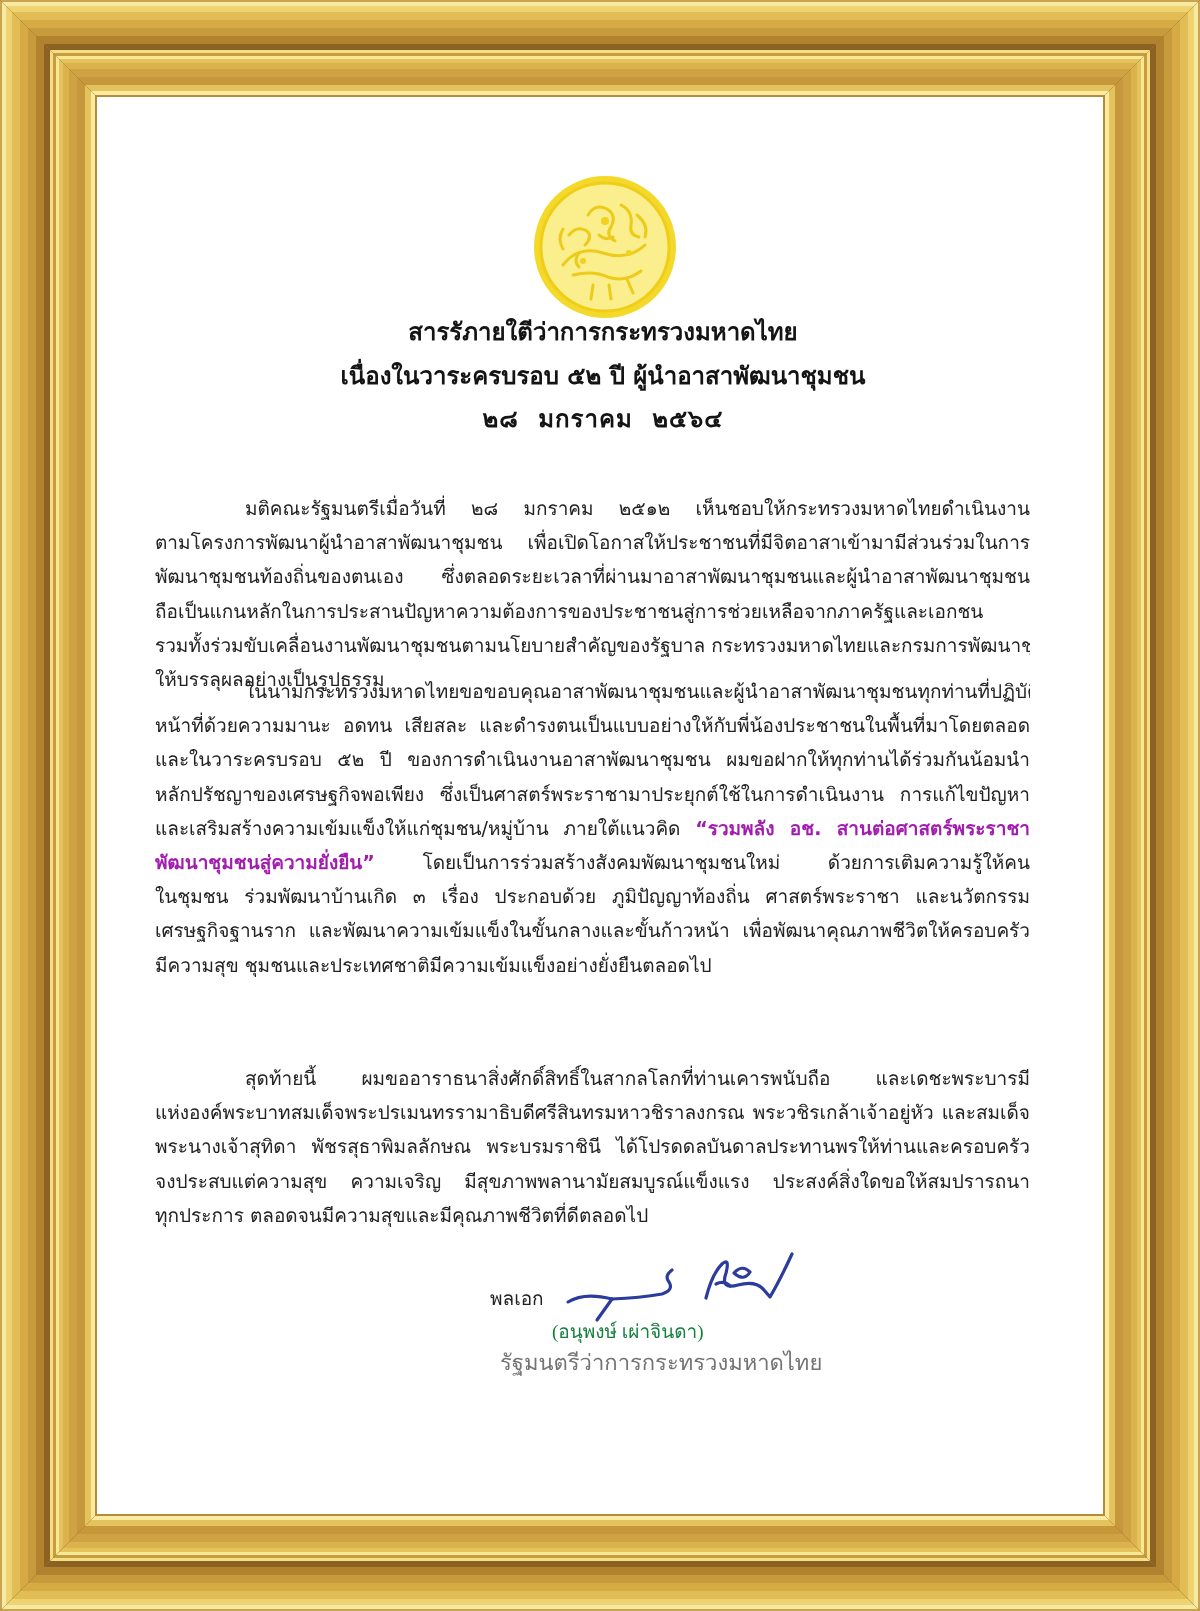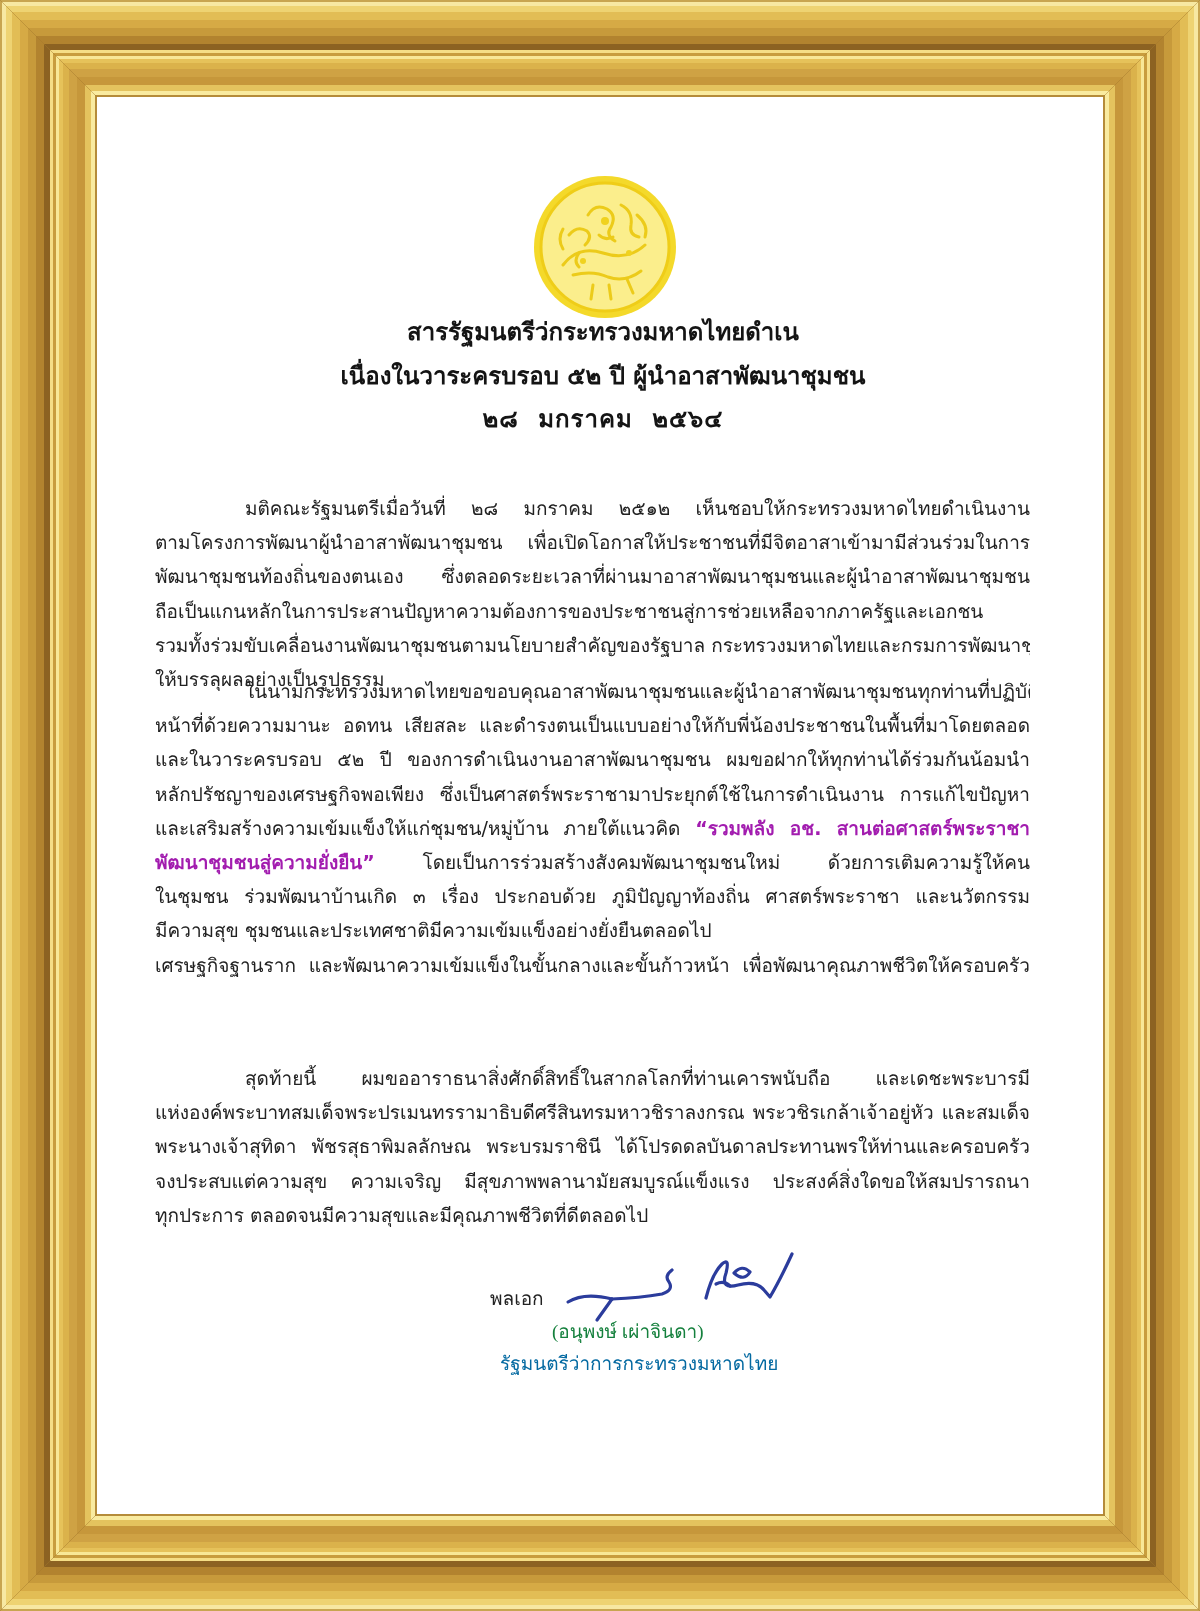--- a/index.html
+++ b/index.html
@@ -106,24 +106,24 @@
       line-height: 24px;
       color: #15803d;
       white-space: nowrap;
       font-family: Liberation Serif, serif;
     }
     .sig-position {
       position: absolute;
       left: 500px;
       width: 316px;
       top: 1351px;
-      text-align: left;
-      font-size: 19px;
+      text-align: right;
+      font-size: 22px;
       line-height: 24px;
-      color: #0369a1;
+      color: #737373;
       white-space: nowrap;
     }
     .signature {
       position: absolute;
       left: 0; top: 0;
       width: 1200px; height: 1611px;
       pointer-events: none;
     }
   </style>
 </head>
@@ -158,21 +158,21 @@
     </g>
     <g fill="#f0d21f">
       <circle cx="72" cy="46" r="4"></circle>
       <circle cx="96" cy="78" r="3"></circle>
       <circle cx="50" cy="86" r="3"></circle>
     </g>
   </svg>
 </div>
 
 <div class="title">
-  <div>สารรัฐมนตรีว่กระทรวงมหาดไทยดำเน</div>
+  <div>สารรัภายใตีว่าการกระทรวงมหาดไทย</div>
   <div>เนื่องในวาระครบรอบ ๕๒ ปี ผู้นำอาสาพัฒนาชุมชน</div>
   <div class="date">๒๘  มกราคม  ๒๕๖๔</div>
 </div>
 
 <div class="para p1">
   <div class="ln first">มติคณะรัฐมนตรีเมื่อวันที่ ๒๘ มกราคม ๒๕๑๒ เห็นชอบให้กระทรวงมหาดไทยดำเนินงาน</div>
   <div class="ln">ตามโครงการพัฒนาผู้นำอาสาพัฒนาชุมชน เพื่อเปิดโอกาสให้ประชาชนที่มีจิตอาสาเข้ามามีส่วนร่วมในการ</div>
   <div class="ln">พัฒนาชุมชนท้องถิ่นของตนเอง ซึ่งตลอดระยะเวลาที่ผ่านมาอาสาพัฒนาชุมชนและผู้นำอาสาพัฒนาชุมชน</div>
   <div class="ln">ถือเป็นแกนหลักในการประสานปัญหาความต้องการของประชาชนสู่การช่วยเหลือจากภาครัฐและเอกชน</div>
   <div class="ln">รวมทั้งร่วมขับเคลื่อนงานพัฒนาชุมชนตามนโยบายสำคัญของรัฐบาล กระทรวงมหาดไทยและกรมการพัฒนาชุมชน</div>
@@ -180,22 +180,22 @@
 </div>
 
 <div class="para p2">
   <div class="ln first">ในนามกระทรวงมหาดไทยขอขอบคุณอาสาพัฒนาชุมชนและผู้นำอาสาพัฒนาชุมชนทุกท่านที่ปฏิบัติ</div>
   <div class="ln">หน้าที่ด้วยความมานะ อดทน เสียสละ และดำรงตนเป็นแบบอย่างให้กับพี่น้องประชาชนในพื้นที่มาโดยตลอด</div>
   <div class="ln">และในวาระครบรอบ ๕๒ ปี ของการดำเนินงานอาสาพัฒนาชุมชน ผมขอฝากให้ทุกท่านได้ร่วมกันน้อมนำ</div>
   <div class="ln">หลักปรัชญาของเศรษฐกิจพอเพียง ซึ่งเป็นศาสตร์พระราชามาประยุกต์ใช้ในการดำเนินงาน การแก้ไขปัญหา</div>
   <div class="ln"><span>และเสริมสร้างความเข้มแข็งให้แก่ชุมชน/หมู่บ้าน ภายใต้แนวคิด </span><span class="bold">“รวมพลัง อช. สานต่อศาสตร์พระราชา</span></div>
   <div class="ln"><span class="bold">พัฒนาชุมชนสู่ความยั่งยืน”</span><span> โดยเป็นการร่วมสร้างสังคมพัฒนาชุมชนใหม่ ด้วยการเติมความรู้ให้คน</span></div>
   <div class="ln">ในชุมชน ร่วมพัฒนาบ้านเกิด ๓ เรื่อง ประกอบด้วย ภูมิปัญญาท้องถิ่น ศาสตร์พระราชา และนวัตกรรม</div>
+  <div class="ln">เศรษฐกิจฐานราก และพัฒนาความเข้มแข็งในขั้นกลางและขั้นก้าวหน้า เพื่อพัฒนาคุณภาพชีวิตให้ครอบครัว</div>
   <div class="ln last">มีความสุข ชุมชนและประเทศชาติมีความเข้มแข็งอย่างยั่งยืนตลอดไป</div>
-  <div class="ln">เศรษฐกิจฐานราก และพัฒนาความเข้มแข็งในขั้นกลางและขั้นก้าวหน้า เพื่อพัฒนาคุณภาพชีวิตให้ครอบครัว</div>
 </div>
 
 <div class="para p3">
   <div class="ln first">สุดท้ายนี้ ผมขออาราธนาสิ่งศักดิ์สิทธิ์ในสากลโลกที่ท่านเคารพนับถือ และเดชะพระบารมี</div>
   <div class="ln">แห่งองค์พระบาทสมเด็จพระปรเมนทรรามาธิบดีศรีสินทรมหาวชิราลงกรณ พระวชิรเกล้าเจ้าอยู่หัว และสมเด็จ</div>
   <div class="ln">พระนางเจ้าสุทิดา พัชรสุธาพิมลลักษณ พระบรมราชินี ได้โปรดดลบันดาลประทานพรให้ท่านและครอบครัว</div>
   <div class="ln">จงประสบแต่ความสุข ความเจริญ มีสุขภาพพลานามัยสมบูรณ์แข็งแรง ประสงค์สิ่งใดขอให้สมปรารถนา</div>
   <div class="ln last">ทุกประการ ตลอดจนมีความสุขและมีคุณภาพชีวิตที่ดีตลอดไป</div>
 </div>
 

